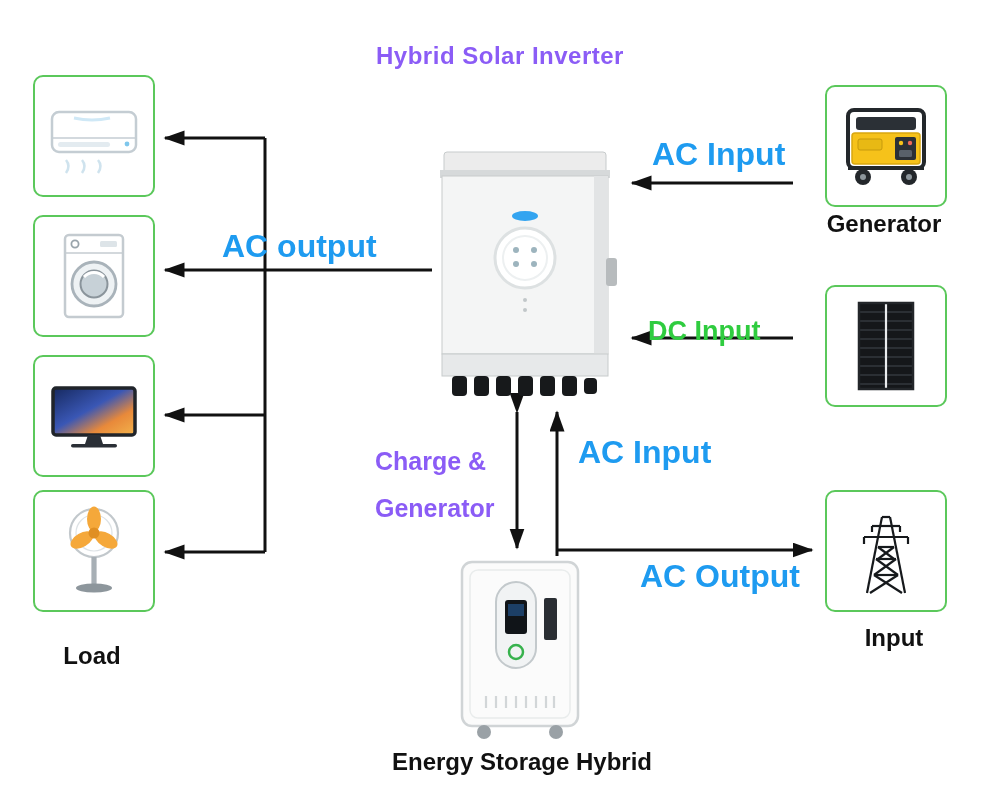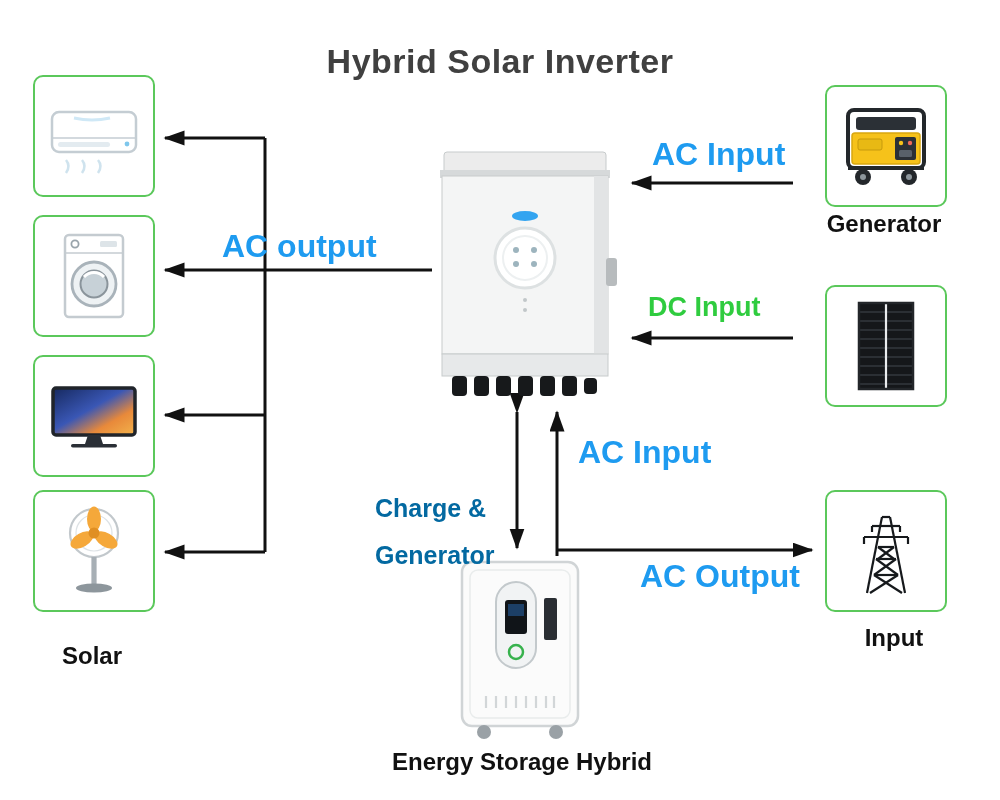--- a/index.html
+++ b/index.html
@@ -2,38 +2,38 @@
 <html style="--label-blue: #1e9bf0; --label-green: #2fcc3f; --arrow-black: #111111; --box-border-green: #5bc85b;"><head>
 <meta charset="utf-8">
 <style>
   html,body{margin:0;padding:0;background:#ffffff;}
   .canvas{
     position:relative;width:1000px;height:800px;background:#ffffff;overflow:hidden;
     font-family:"Liberation Sans", sans-serif;color:#111;
   }
   .title{
     position:absolute;left:0;top:42px;width:1000px;text-align:center;
-    font-size:34px;font-weight:bold;color:#404040;letter-spacing:.5px;
+    font-size:24px;font-weight:bold;color:#8b5cf6;letter-spacing:.5px;
   }
   .device-box{
     position:absolute;width:118px;height:118px;background:#fff;
     border:2px solid var(--box-border-green,#5bc85b);border-radius:10px;
     display:flex;align-items:center;justify-content:center;z-index:2;
   }
   .device-box svg{width:100px;height:100px;}
   .caption{
     position:absolute;transform:translateX(-50%);white-space:nowrap;
     font-size:24px;font-weight:bold;color:#111;z-index:2;
   }
   .flow-label{
     position:absolute;font-weight:bold;white-space:nowrap;z-index:3;
   }
   .flow-blue{color:var(--label-blue,#1e9bf0);font-size:32px;}
-  .flow-green{color:var(--label-green,#2fcc3f);font-size:27px;}
-  .flow-black{color:#0369a1;font-size:25px;margin-top:47px;}
+  .flow-green{color:var(--label-green,#2fcc3f);font-size:27px;margin-top:24px;}
+  .flow-black{color:#8b5cf6;font-size:25px;}
   .arrows{position:absolute;left:0;top:0;width:1000px;height:800px;z-index:1;pointer-events:none;}
   .big-figure{position:absolute;z-index:2;}
 </style>
 </head>
 <body>
 
 <div class="canvas">
 
   <div class="title">Hybrid Solar Inverter</div>
 
@@ -115,21 +115,21 @@
         <g transform="rotate(240 50 32)">
             <ellipse cx="50" cy="18" rx="7" ry="12.5" fill="#f5a83a"></ellipse>
           </g>
       </g>
       <circle cx="50" cy="32" r="5.5" fill="#e08f23"></circle>
       <rect x="47.4" y="56" width="5.2" height="27" fill="#a7afb5"></rect>
       <ellipse cx="50" cy="87" rx="18" ry="4.5" fill="#8d969c"></ellipse>
     </svg>
   </div>
 
-  <div class="caption" style="left:92px;top:642px">Solar</div>
+  <div class="caption" style="left:92px;top:642px">Load</div>
 
   <div class="device-box" style="left:825px;top:85px">
     <svg viewBox="0 0 100 100">
       <rect x="12" y="14" width="76" height="58" rx="6" fill="none" stroke="#23272b" stroke-width="4"></rect>
       <rect x="20" y="21" width="60" height="13" rx="3" fill="#2b3036"></rect>
       <rect x="16" y="37" width="68" height="31" rx="3" fill="#f6c21a" stroke="#d9a70f" stroke-width="1.5"></rect>
       <rect x="59" y="41" width="21" height="23" rx="2" fill="#2b3036"></rect>
       <circle cx="65" cy="47" r="2.2" fill="#f6c21a"></circle>
       <circle cx="74" cy="47" r="2.2" fill="#ef6a5a"></circle>
       <rect x="63" y="54" width="13" height="7" rx="1.5" fill="#59616a"></rect>

